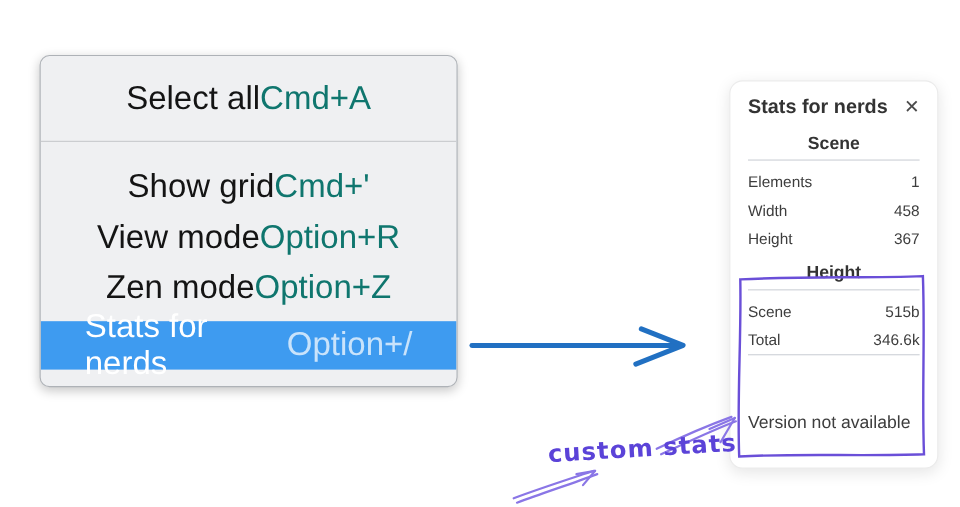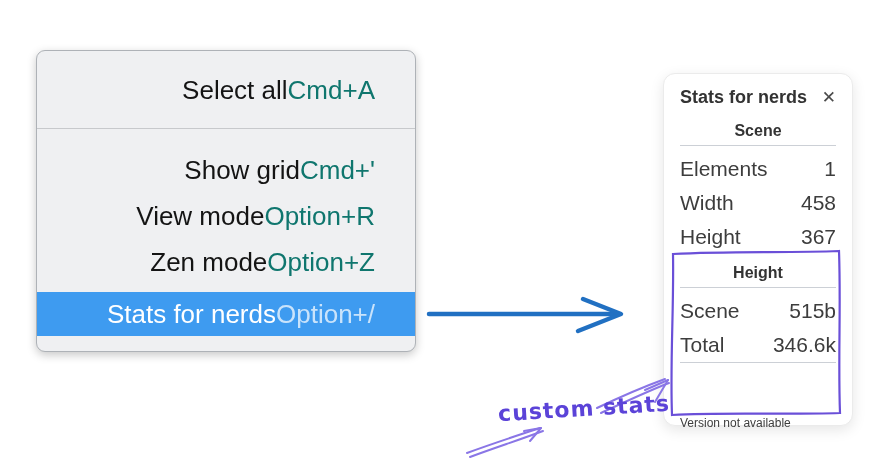--- a/index.html
+++ b/index.html
@@ -22,25 +22,25 @@
     height: 302px;
     background: #eff0f2;
     border: 1px solid #aeb2b7;
     border-radius: 9px;
     box-shadow: 0 3px 10px rgba(0,0,0,0.22);
     overflow: hidden;
     padding-top: 13px;
   }
   .menu-item {
     display: flex;
-    justify-content: flex-end;
+    justify-content: center;
     align-items: center;
     padding: 0 40px;
     height: 46px;
-    font-size: 26px;
+    font-size: 30px;
     color: #141414;
     cursor: default;
   }
   .menu-item.first { height: 52px; }
   .menu-item .mi-shortcut { color: #0f766e; }
   .menu-divider {
     border-top: 1px solid #c7c9cc;
     margin: 12px 0 18px 0;
   }
   .menu-item.highlighted {
@@ -86,25 +86,25 @@
     margin: 10px 0 5px 0;
   }
   .rule {
     border-top: 1px solid #ccd0d6;
     margin-bottom: 6px;
   }
   .stat-row {
     display: flex;
     justify-content: space-between;
     padding: 5px 0;
-    font-size: 21px;
+    font-size: 14px;
     color: #3d3d3d;
   }
   .stat-note {
-    font-size: 12px;
+    font-size: 16px;
     color: #3d3d3d;
     padding: 6px 0;
     white-space: nowrap;
     margin-top: 47px;
   }
 
   
   .overlay {
     position: absolute;
     left: 0; top: 0;

